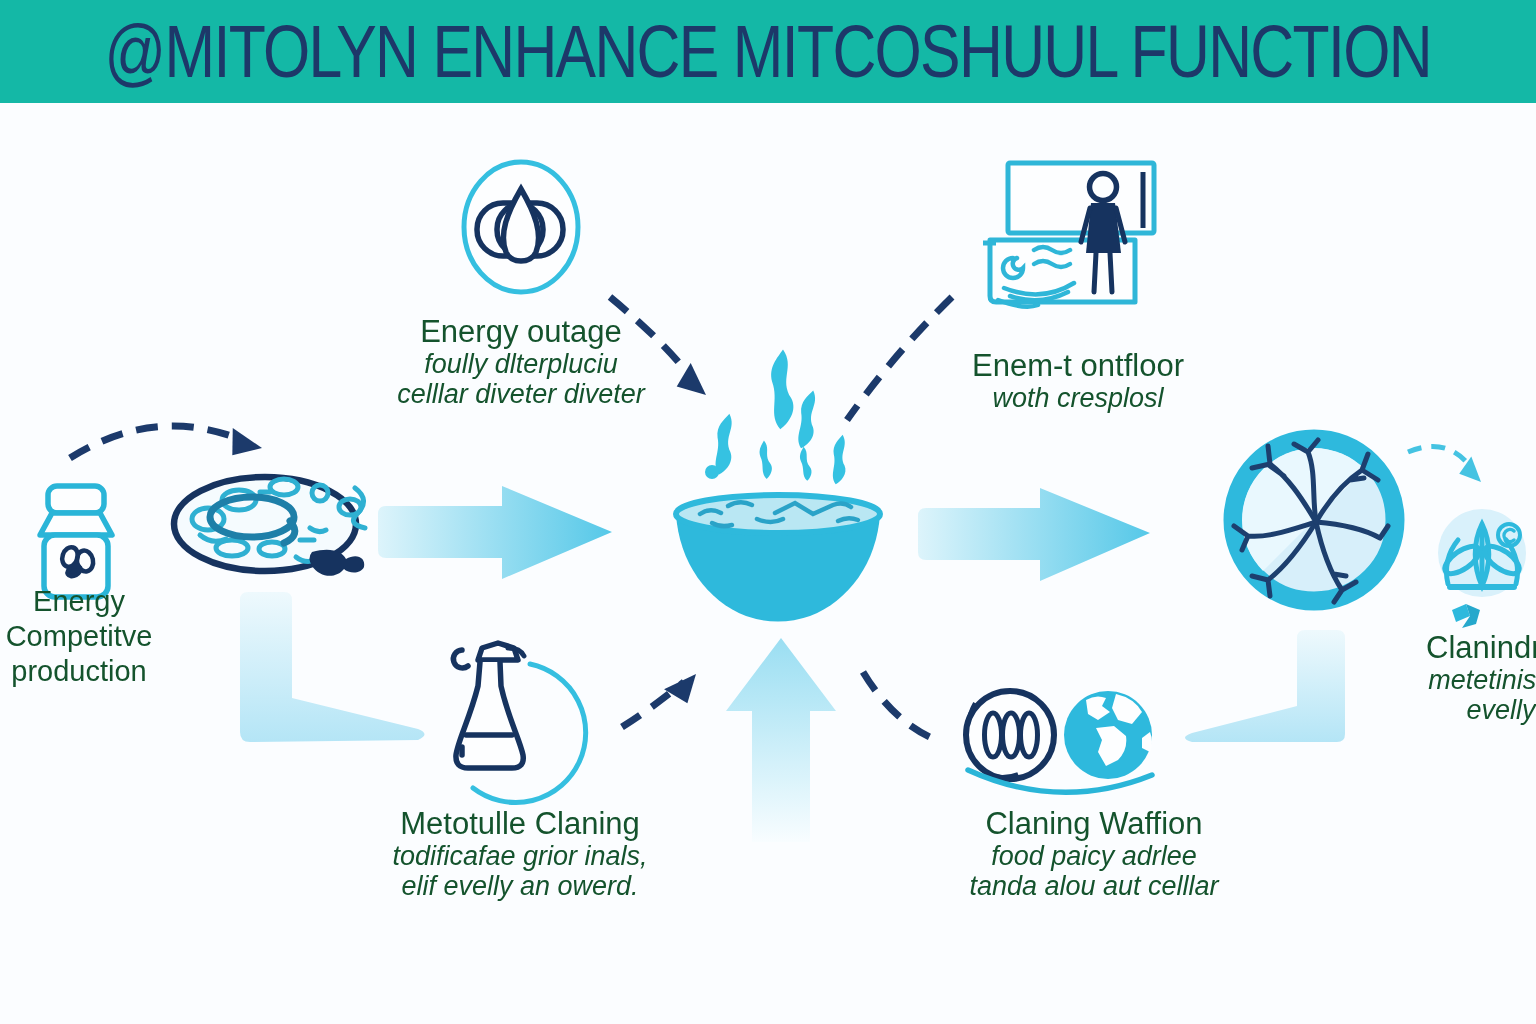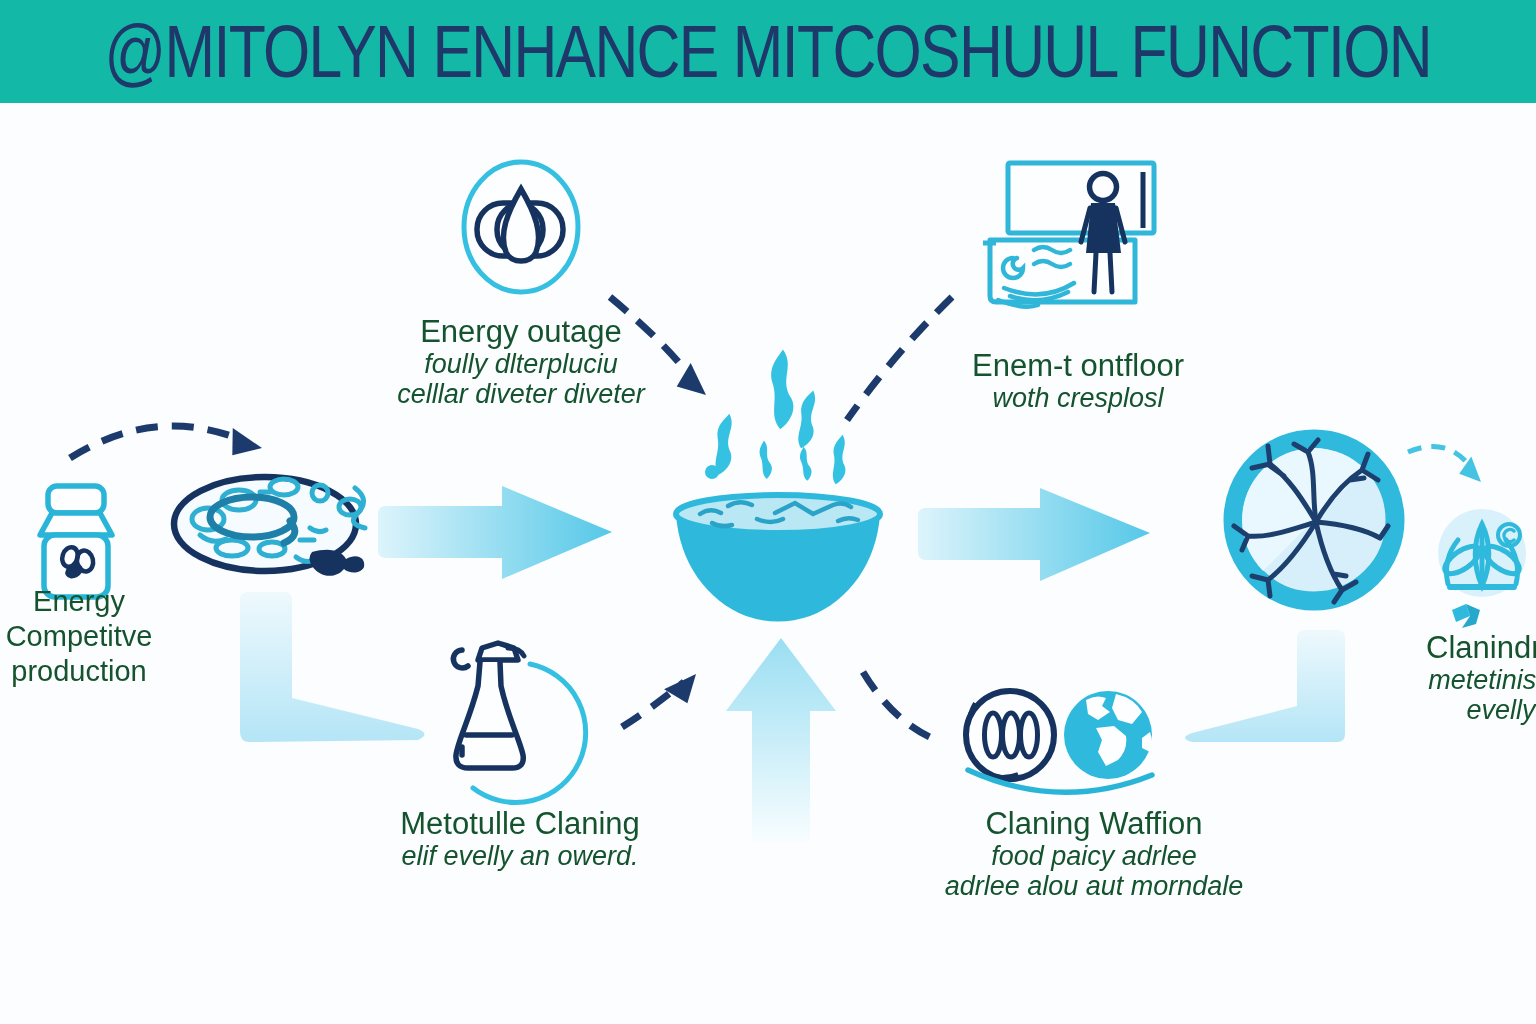--- a/index.html
+++ b/index.html
@@ -247,27 +247,28 @@
     <div class="lb">celllar diveter diveter</div>
   </div>
 
   <div class="label" style="left:946px;top:316px;width:264px;margin-top:32px;">
     <div class="lt">Enem-t ontfloor</div>
     <div class="lb">woth cresplosl</div>
   </div>
 
   <div class="label" style="left:380px;top:806px;width:280px;">
     <div class="lt">Metotulle Claning</div>
+    <div class="lb">todificafae grior inals,</div>
     <div class="lb">elif evelly an owerd.</div>
   </div>
 
   <div class="label" style="left:938px;top:806px;width:312px;">
     <div class="lt">Claning Waffion</div>
     <div class="lb">food paicy adrlee</div>
-    <div class="lb">adrlee alou aut morndale</div>
+    <div class="lb">tanda alou aut celllar</div>
   </div>
 
   <div class="label" style="left:1396px;top:630px;width:210px;">
     <div class="lt">Clanindree</div>
     <div class="lb">metetinis ab</div>
     <div class="lb">evelly</div>
   </div>
 
 </div>
 

